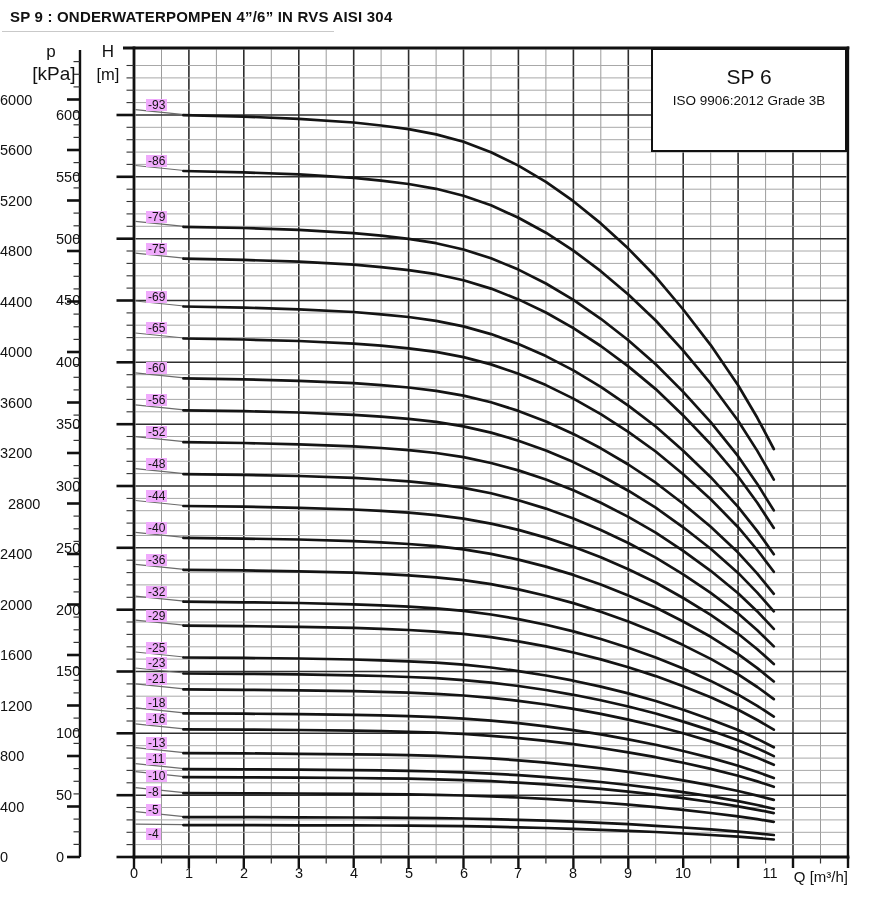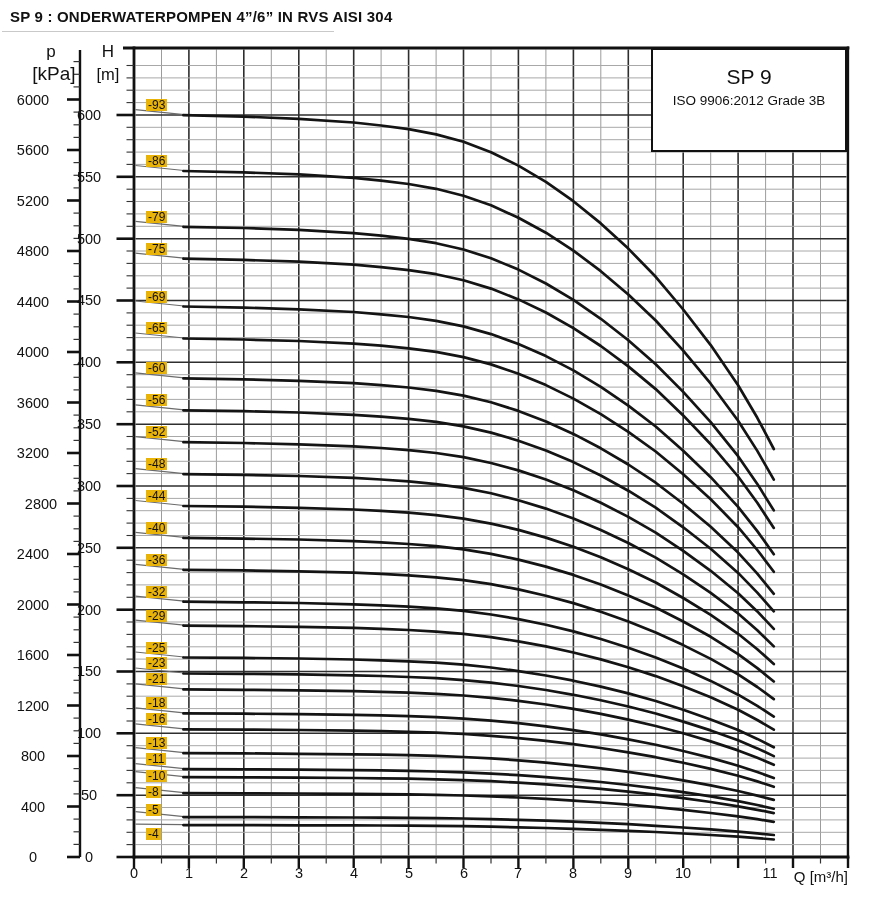--- a/index.html
+++ b/index.html
@@ -5,25 +5,25 @@
   html,body{margin:0;padding:0;background:#fff;}
   #page{position:relative;width:873px;height:900px;background:#fff;overflow:hidden;
         font-family:"Liberation Sans", sans-serif;color:#111;}
   #doc-title{position:absolute;left:10px;top:8px;font-size:15px;font-weight:bold;
              letter-spacing:.2px;white-space:nowrap;}
   #title-rule{position:absolute;left:2px;top:31px;width:332px;height:1px;background:#c9c9c9;}
   svg{position:absolute;left:0;top:0;}
   #grid-svg{z-index:1;}
   #curve-svg{z-index:3;pointer-events:none;}
   .axis-label{position:absolute;z-index:2;font-size:14.5px;line-height:18px;white-space:nowrap;}
-  .right{text-align:center;}
+  .right{text-align:left;}
   .center{text-align:center;}
   .hdr{position:absolute;z-index:2;font-size:17px;line-height:18px;text-align:center;white-space:nowrap;}
   .curve-lab{position:absolute;z-index:2;left:146px;font-size:12px;line-height:12px;
-             background:#eab308;padding:0 2px;white-space:nowrap;}
+             background:#f0abfc;padding:0 2px;white-space:nowrap;}
   #legend-box{position:absolute;z-index:4;left:651px;top:48px;width:192px;height:100px;
               border:2px solid #111;background:#fff;text-align:center;}
   #legend-model{font-size:21px;line-height:26px;margin-top:14px;}
   #legend-freq{font-size:16.5px;line-height:20px;margin-top:5px;}
   #legend-std{font-size:13.5px;line-height:18px;margin-top:2px;}
   #q-label{position:absolute;z-index:2;left:762px;top:868px;width:86px;text-align:right;
            font-size:15px;white-space:nowrap;}
 </style>
 </head>
 <body>
@@ -410,18 +410,18 @@
       <div class="curve-lab" style="top: 713px;">-16</div>
       <div class="curve-lab" style="top: 737px;">-13</div>
       <div class="curve-lab" style="top: 753px;">-11</div>
       <div class="curve-lab" style="top: 770px;">-10</div>
       <div class="curve-lab" style="top: 786px;">-8</div>
       <div class="curve-lab" style="top: 804px;">-5</div>
       <div class="curve-lab" style="top: 828px;">-4</div>
     </div>
 
   <div id="legend-box">
-    <div id="legend-model">SP 9</div>
+    <div id="legend-model">SP 6</div>
     <div id="legend-std">ISO 9906:2012 Grade 3B</div>
   </div>
 
   <div id="q-label">Q [m³/h]</div>
 </div>
 
 </body></html>

